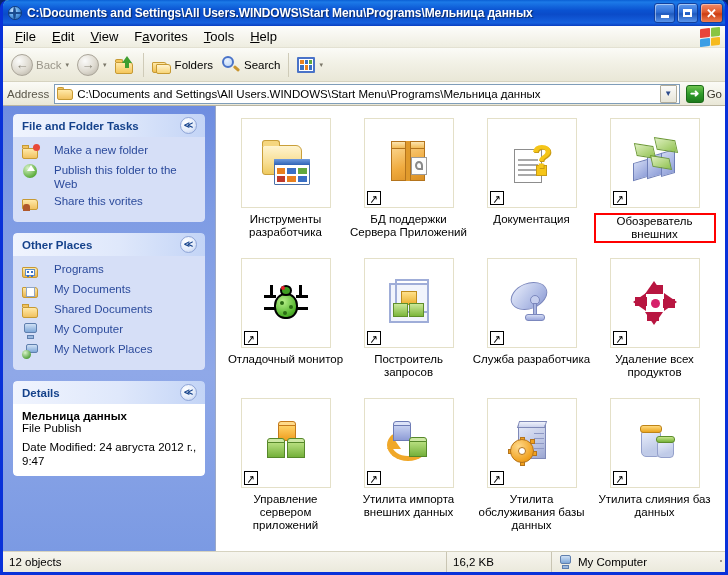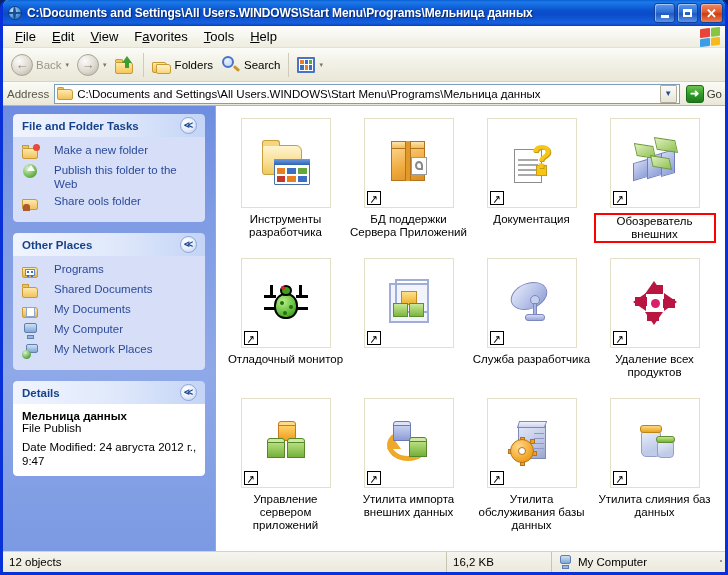--- a/index.html
+++ b/index.html
@@ -505,21 +505,21 @@
                 <i class="g"></i>
                 <i class="a"></i>
               </span>
             <span class="lbl">Publish this folder to the Web</span>
           </div>
           <div class="p-row">
             <span class="ico ic-share">
                 <i class="b"></i>
                 <i class="h"></i>
               </span>
-            <span class="lbl">Share ools folder</span>
+            <span class="lbl">Share this vorites</span>
           </div>
         </div>
       </div>
 
       <div class="panel">
         <div class="panel-head">
           <span class="panel-title">Other Places</span>
           <span class="chev">≪</span>
         </div>
         <div class="panel-body">
@@ -529,32 +529,32 @@
                 <i class="w">
                   <i></i>
                   <i></i>
                   <i></i>
                   <i></i>
                 </i>
               </span>
             <span class="lbl">Programs</span>
           </div>
           <div class="p-row">
+            <span class="ico ic-mydocs">
+                <i class="b"></i>
+                <i class="p"></i>
+              </span>
+            <span class="lbl">My Documents</span>
+          </div>
+          <div class="p-row">
             <span class="ico ic-sharedoc">
                 <i class="b"></i>
                 <i class="t"></i>
               </span>
             <span class="lbl">Shared Documents</span>
-          </div>
-          <div class="p-row">
-            <span class="ico ic-mydocs">
-                <i class="b"></i>
-                <i class="p"></i>
-              </span>
-            <span class="lbl">My Documents</span>
           </div>
           <div class="p-row">
             <span class="ico ic-comp">
                 <i class="m"></i>
                 <i class="s"></i>
               </span>
             <span class="lbl">My Computer</span>
           </div>
           <div class="p-row">
             <span class="ico ic-net">
@@ -682,20 +682,21 @@
             <div class="cube"></div>
               <div class="cube2"></div>
             <div class="y"></div>
               <div class="g"></div>
               <div class="g2"></div>
           </div>
           <div class="shortcut-badge">
               <span>↗</span>
             </div>
         </div>
+        <div class="file-label">Построитель запросов</div>
       </div>
 
       <div class="file-item">
         <div class="icon-box">
           <div class="big g-dish">
             <div class="dish"></div>
               <div class="knob"></div>
               <div class="arm"></div>
               <div class="base"></div>
           </div>

